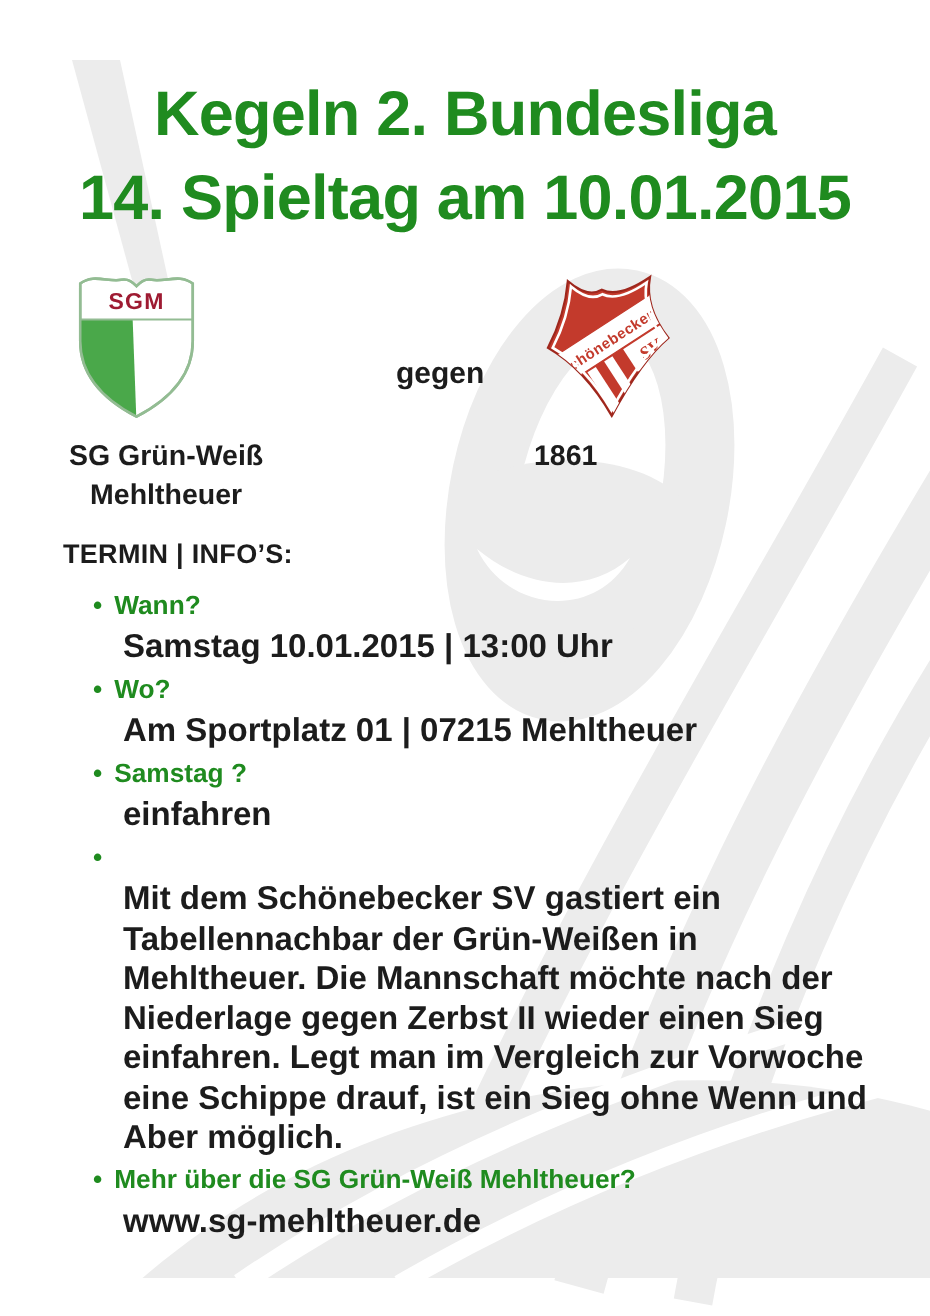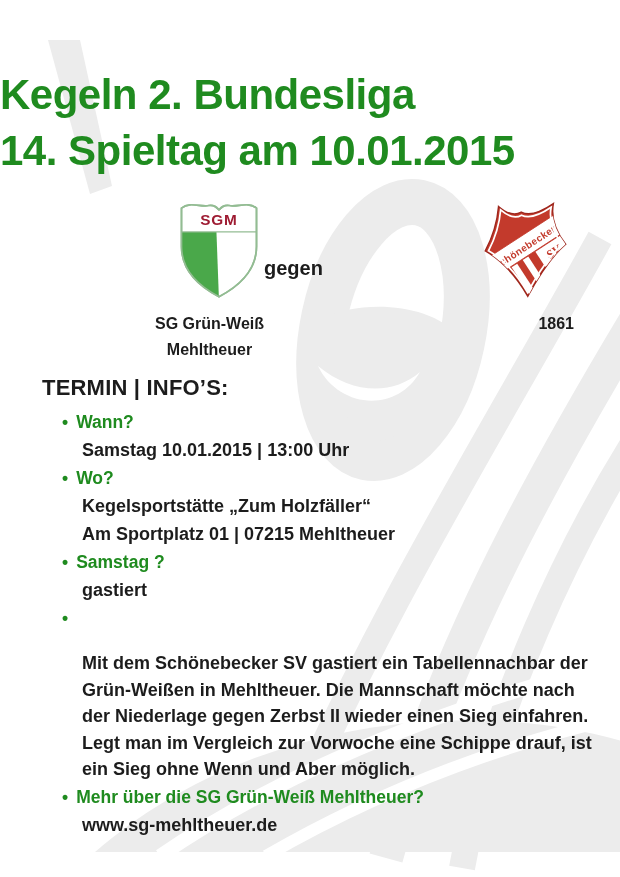--- a/index.html
+++ b/index.html
@@ -19,36 +19,36 @@
     font-family:"Liberation Sans", sans-serif; font-weight:bold;
   }
   .watermark { position:absolute; left:0; top:0; z-index:0; }
   .wm-fill { fill: var(--watermark-gray); }
   .wm-stroke { stroke: var(--watermark-gray); fill:none; }
   .wm-white { fill:#fff; }
   .wm-white-stroke { stroke:#fff; fill:none; }
 
   .content { position:relative; z-index:1; }
 
-  .title { padding-top:67px; color:var(--title-green);
+  .title { text-align:center; padding-top:48px; color:var(--title-green);
            font-size:42px; line-height:56px; letter-spacing:-0.5px; }
 
   .matchup { display:flex; padding:0 46px; margin-top:18px; }
-  .team { width:218px; display:flex; flex-direction:column; align-items:flex-end; }
+  .team { width:218px; display:flex; flex-direction:column; align-items:flex-start; }
   .vs { flex:1; font-size:20px; margin-top:60px; color:var(--text-black); }
   .team-logo { height:104px; }
-  .team-name { margin-top:10px; font-size:16px; line-height:26px; color:var(--text-black); text-align:center; }
+  .team-name { margin-top:10px; font-size:19px; line-height:26px; color:var(--text-black); text-align:center; }
 
   .info { margin-top:12px; padding:0 28px 0 42px; color:var(--text-black); }
-  .info-heading { font-size:22px; line-height:26px; margin-bottom:7px; letter-spacing:0.2px; }
+  .info-heading { font-size:18px; line-height:26px; margin-bottom:7px; letter-spacing:0.2px; }
   .bullet-row { display:flex; margin-left:20px; color:var(--title-green);
                 font-size:17.5px; line-height:28px; }
   .bullet-icon { margin-right:8px; }
-  .detail { margin-left:40px; font-size:18px; line-height:28px; }
-  .detail.para { line-height:26.5px; max-width:510px; margin-top:18px; }
+  .detail { margin-left:40px; font-size:22px; line-height:28px; }
+  .detail.para { line-height:26.5px; max-width:510px; margin-top:1px; }
 
   .sgm-outline { fill:#fff; stroke:var(--shield-outline); stroke-width:2; }
   .sgm-outline-top { fill:none; stroke:var(--shield-outline); stroke-width:2; }
   .sgm-green { fill:var(--shield-green); }
   .sgm-line { stroke:var(--shield-outline); stroke-width:1.5; }
   .sgm-text { fill:var(--sgm-maroon); font-family:"Liberation Sans",sans-serif;
               font-weight:bold; font-size:18px; letter-spacing:1px; }
 
   .badge { fill:var(--badge-red); stroke:var(--badge-red-dark); stroke-width:1.5; }
   .badge-inner { fill:none; stroke:#fff; stroke-width:2; }
@@ -149,30 +149,29 @@
           <span>Wann?</span>
         </div>
         <div class="detail">Samstag 10.01.2015 | 13:00 Uhr</div>
       </div>
 
       <div class="info-item">
         <div class="bullet-row">
           <span class="bullet-icon">•</span>
           <span>Wo?</span>
         </div>
-        <div class="detail">Kegelsportstätte „Zum Holzfäller“</div>
         <div class="detail">Am Sportplatz 01 | 07215 Mehltheuer</div>
       </div>
 
       <div class="info-item">
         <div class="bullet-row">
           <span class="bullet-icon">•</span>
           <span>Samstag ?</span>
         </div>
-        <div class="detail">gastiert</div>
+        <div class="detail">einfahren</div>
       </div>
 
       <div class="info-item">
         <div class="bullet-row">
           <span class="bullet-icon">•</span>
         </div>
         <div class="detail para">Mit dem Schönebecker SV gastiert ein Tabellennachbar der Grün-Weißen in Mehltheuer. Die Mannschaft möchte nach der Niederlage gegen Zerbst II wieder einen Sieg einfahren. Legt man im Vergleich zur Vorwoche eine Schippe drauf, ist ein Sieg ohne Wenn und Aber möglich.</div>
       </div>
 
       <div class="info-item">

